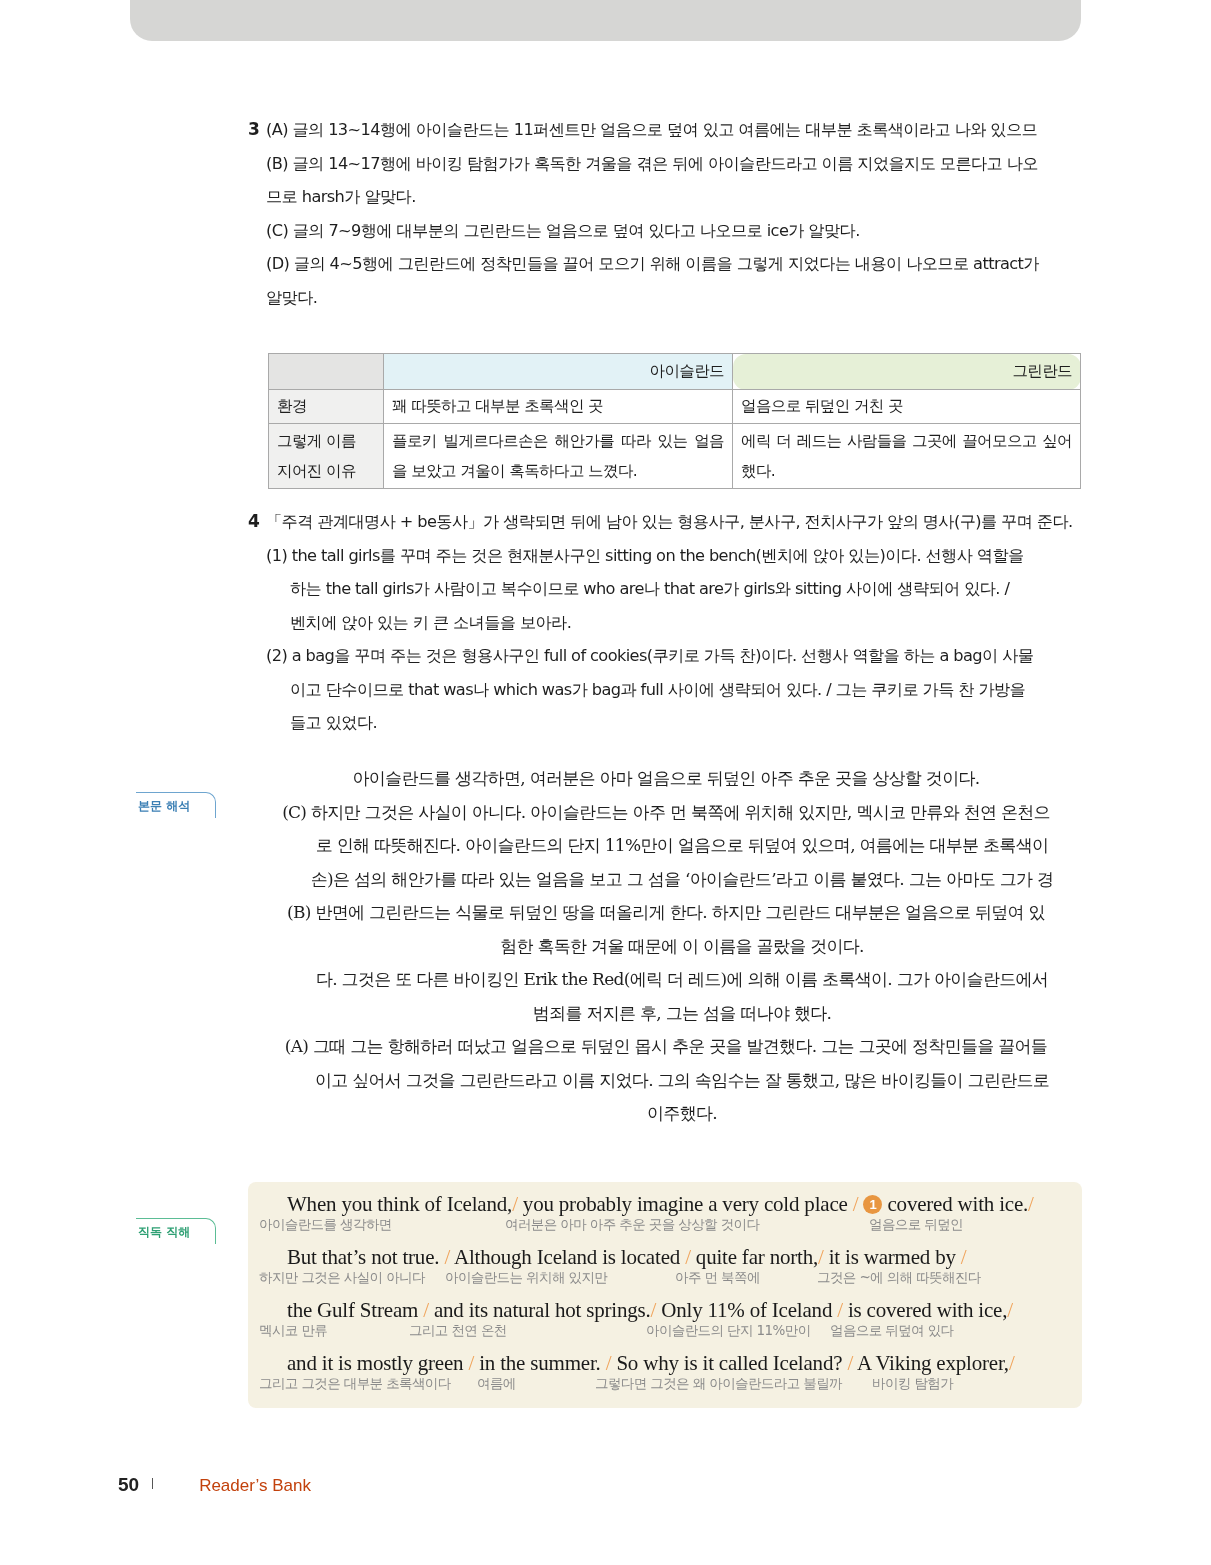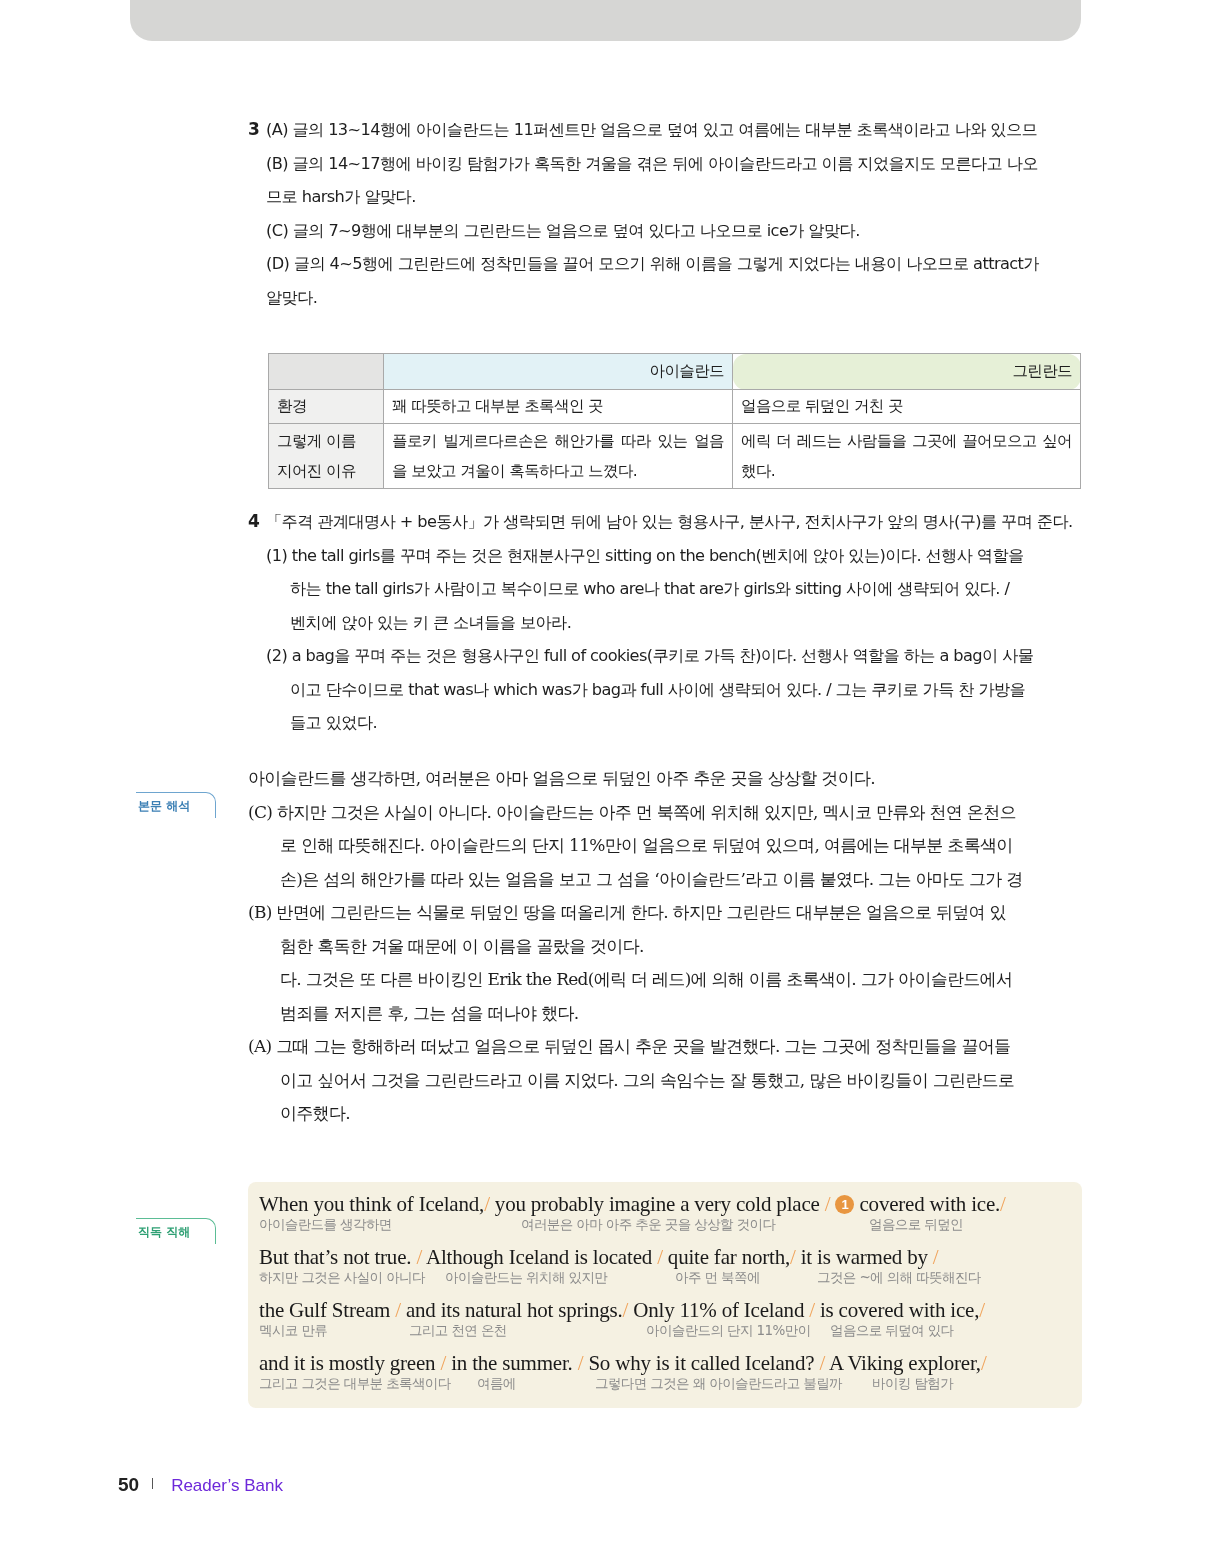--- a/index.html
+++ b/index.html
@@ -35,38 +35,38 @@
 
   .side-tab {
     position: absolute; left: 136px; width: 80px; height: 26px;
     border-top: 1.5px solid; border-right: 1.5px solid; border-radius: 0 10px 0 0;
     font-size: 12px; font-weight: bold; padding-left: 2px; line-height: 26px; margin-top: 28px;
   }
   .tab-blue { top: 764px; color: #3b7fb4; border-color: #6ea5cf; }
   .tab-green { top: 1190px; color: #2fa074; border-color: #5bbd95; }
 
   .trans { position: absolute; left: 248px; top: 762px; width: 836px; font-family: "DejaVu Serif", "Liberation Serif", serif; font-size: 17px; line-height: 33.5px; letter-spacing: -0.7px; color: #1e1e1e; }
-  .trans .p { white-space: nowrap; }
+  .trans .p { white-space: nowrap; text-align: center; }
   .trans .cont { padding-left: 32px; }
 
   .direct-box {
     position: absolute; left: 248px; top: 1182px; width: 834px; height: 226px;
     background: #f5f1e2; border-radius: 8px; padding: 10px 0 0 11px;
   }
   .dr-line { height: 53px; position: relative; }
-  .en { font-family: "Liberation Serif", "DejaVu Serif", serif; font-size: 21px; line-height: 24px; color: #1a1a1a; white-space: nowrap; letter-spacing: -0.2px; }
+  .en { font-family: "Liberation Serif", "DejaVu Serif", serif; font-size: 21px; line-height: 24px; color: #1a1a1a; white-space: nowrap; letter-spacing: -0.2px; margin-left: 28px; }
   .kr { position: relative; height: 20px; font-size: 13.5px; color: #8b8b8b; letter-spacing: -0.6px; white-space: nowrap; }
   .kr span { position: absolute; top: 0; }
   .slash { color: #f0a35a; }
   .badge { display: inline-block; width: 19px; height: 19px; border-radius: 50%; background: #e89640; color: #fff; font-family: "Liberation Sans", sans-serif; font-size: 13px; font-weight: bold; text-align: center; line-height: 19px; vertical-align: 2px; }
 
   .footer { position: absolute; left: 118px; top: 1474px; font-family: "Liberation Sans", sans-serif; }
   .pg-num { font-size: 19px; font-weight: bold; color: #222; }
   .pg-sep { display: inline-block; width: 1px; height: 11px; background: #555; margin: 0 18px 0 13px; vertical-align: 2px; }
-  .pg-title { font-size: 17px; color: #6d28d9; }
+  .pg-title { font-size: 17px; color: #c2410c; margin-left: 28px; }
 </style>
 </head>
 <body>
 
 <div class="top-bar"></div>
 
 <div class="answers">
   <div class="ans-line"><span class="ans-num">3</span><span>(A) 글의 13~14행에 아이슬란드는 11퍼센트만 얼음으로 덮여 있고 여름에는 대부분 초록색이라고 나와 있으므</span></div>
   <div class="ans-line ind18">(B) 글의 14~17행에 바이킹 탐험가가 혹독한 겨울을 겪은 뒤에 아이슬란드라고 이름 지었을지도 모른다고 나오</div>
   <div class="ans-line ind18">므로 harsh가 알맞다.</div>
@@ -125,21 +125,21 @@
 
   <div class="dr-line">
     <div class="en">
       <span>When you think of Iceland,</span><span class="slash">/</span>
       <span>you probably imagine a very cold place</span> <span class="slash">/</span>
       <span class="badge">1</span>
       <span>covered with ice.</span><span class="slash">/</span>
     </div>
     <div class="kr">
       <span style="left:0px">아이슬란드를 생각하면</span>
-      <span style="left:262px">여러분은 아마 아주 추운 곳을 상상할 것이다</span>
+      <span style="left:246px">여러분은 아마 아주 추운 곳을 상상할 것이다</span>
       <span style="left:610px">얼음으로 뒤덮인</span>
     </div>
   </div>
 
   <div class="dr-line">
     <div class="en">
       <span>But that’s not true.</span> <span class="slash">/</span>
       <span>Although Iceland is located</span> <span class="slash">/</span>
       <span>quite far north,</span><span class="slash">/</span>
       <span>it is warmed by</span> <span class="slash">/</span>

